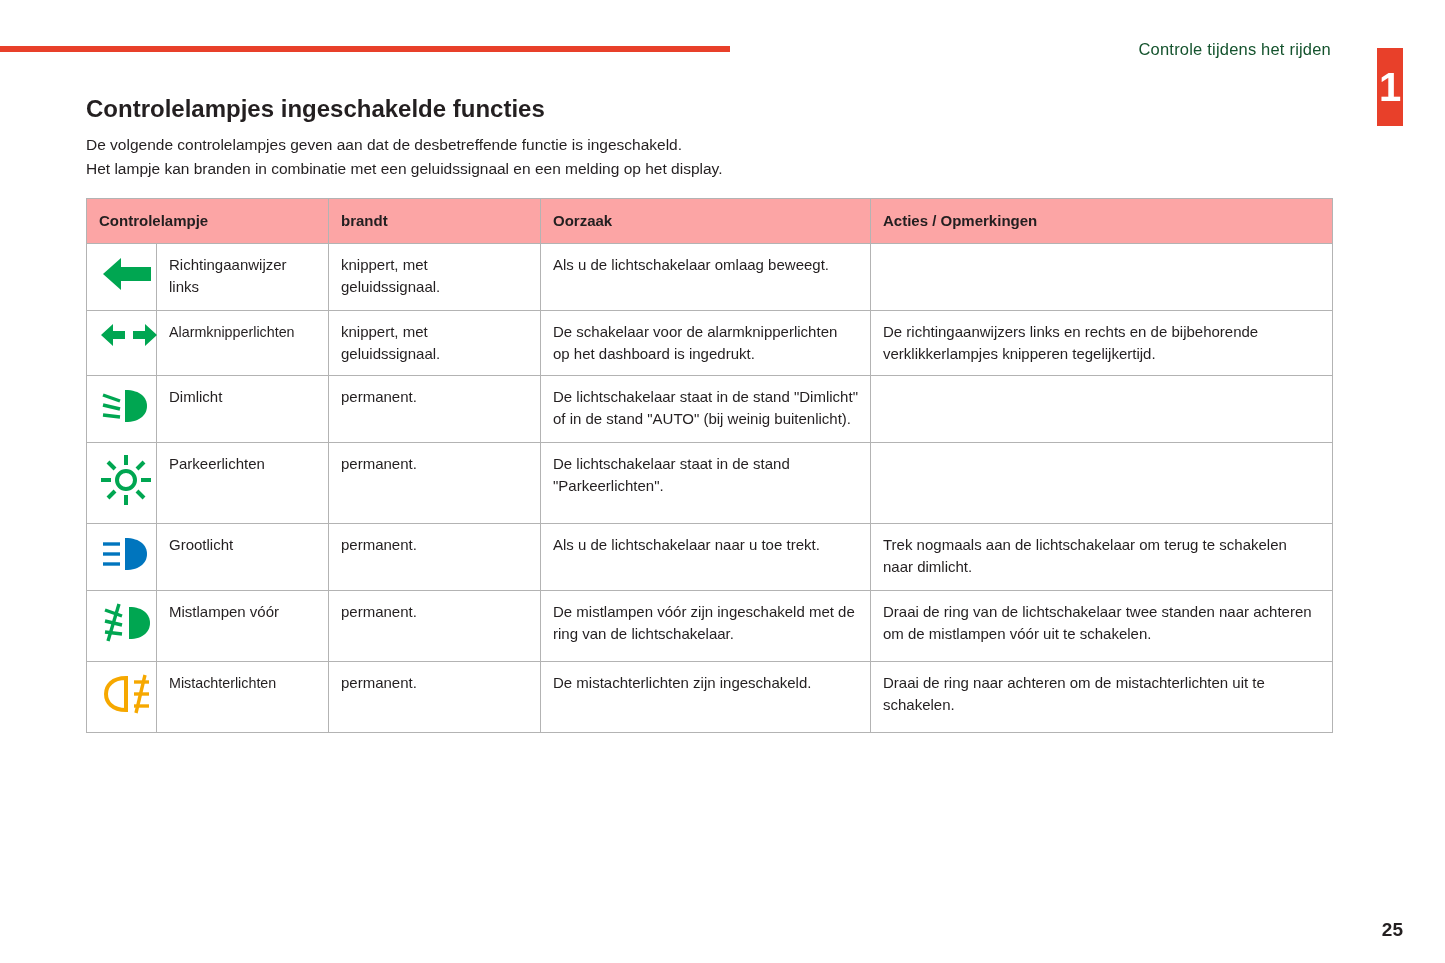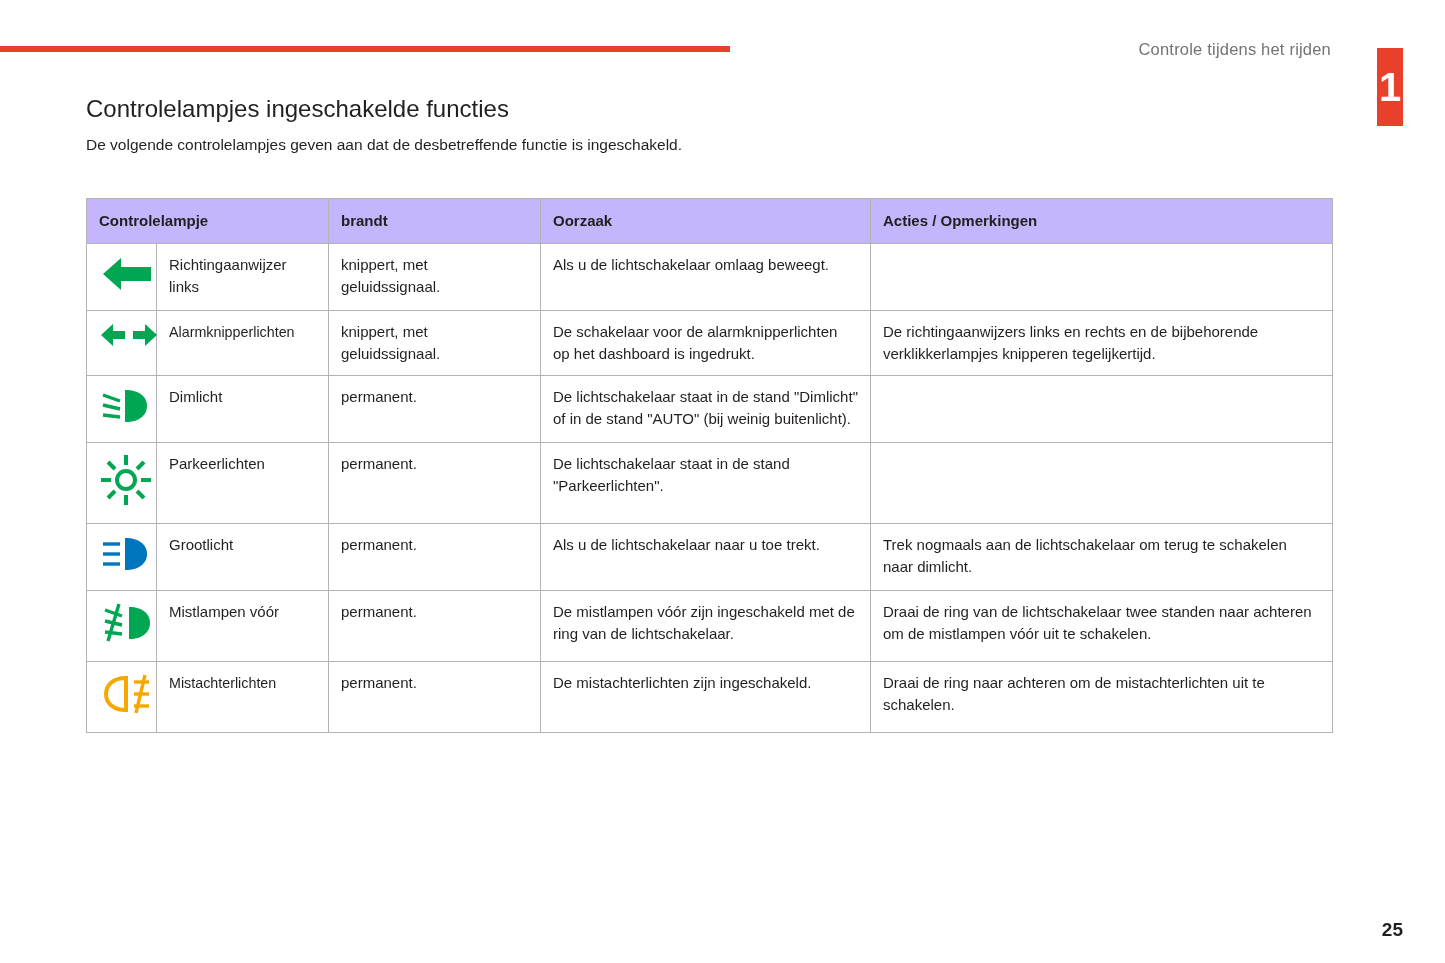--- a/index.html
+++ b/index.html
@@ -23,21 +23,21 @@
     top: 46px;
     width: 730px;
     height: 6px;
     background: #e8402a;
   }
   .chapter-header {
     position: absolute;
     right: 114px;
     top: 40px;
     font-size: 16.5px;
-    color: #737373;
+    color: #14532d;
     letter-spacing: 0.2px;
     white-space: nowrap;
   }
   .chapter-tab {
     position: absolute;
     right: 42px;
     top: 48px;
     width: 26px;
     height: 78px;
     background: #e8402a;
@@ -47,21 +47,21 @@
     line-height: 78px;
     text-align: center;
   }
 
   
   .page-title {
     position: absolute;
     left: 86px;
     top: 95px;
     font-size: 24px;
-    font-weight: normal;
+    font-weight: bold;
     color: #231f20;
   }
   .intro {
     position: absolute;
     left: 86px;
     top: 133px;
     width: 1000px;
     font-size: 15.5px;
     line-height: 24px;
     color: #231f20;
@@ -79,21 +79,21 @@
   }
   table.lamp-table th,
   table.lamp-table td {
     border: 1px solid #b3b3b3;
     vertical-align: top;
     padding: 10px 12px;
     font-size: 15px;
     line-height: 22px;
   }
   table.lamp-table thead th {
-    background: #c4b5fd;
+    background: #fca5a5;
     font-weight: bold;
     text-align: left;
     height: 18px;
     padding-top: 11px;
     padding-bottom: 11px;
   }
   col.c-icon  { width: 70px; }
   col.c-name  { width: 172px; }
   col.c-burn  { width: 212px; }
   col.c-cause { width: 330px; }
@@ -127,20 +127,21 @@
 </head>
 <body>
 
 <div class="top-rule"></div>
 <div class="chapter-header">Controle tijdens het rijden</div>
 <div class="chapter-tab">1</div>
 
 <div class="page-title">Controlelampjes ingeschakelde functies</div>
 <div class="intro">
   <div>De volgende controlelampjes geven aan dat de desbetreffende functie is ingeschakeld.</div>
+  <div>Het lampje kan branden in combinatie met een geluidssignaal en een melding op het display.</div>
 </div>
 
 <table class="lamp-table">
   <colgroup>
     <col class="c-icon">
       <col class="c-name">
       <col class="c-burn">
       <col class="c-cause">
       <col class="c-act">
   </colgroup>

